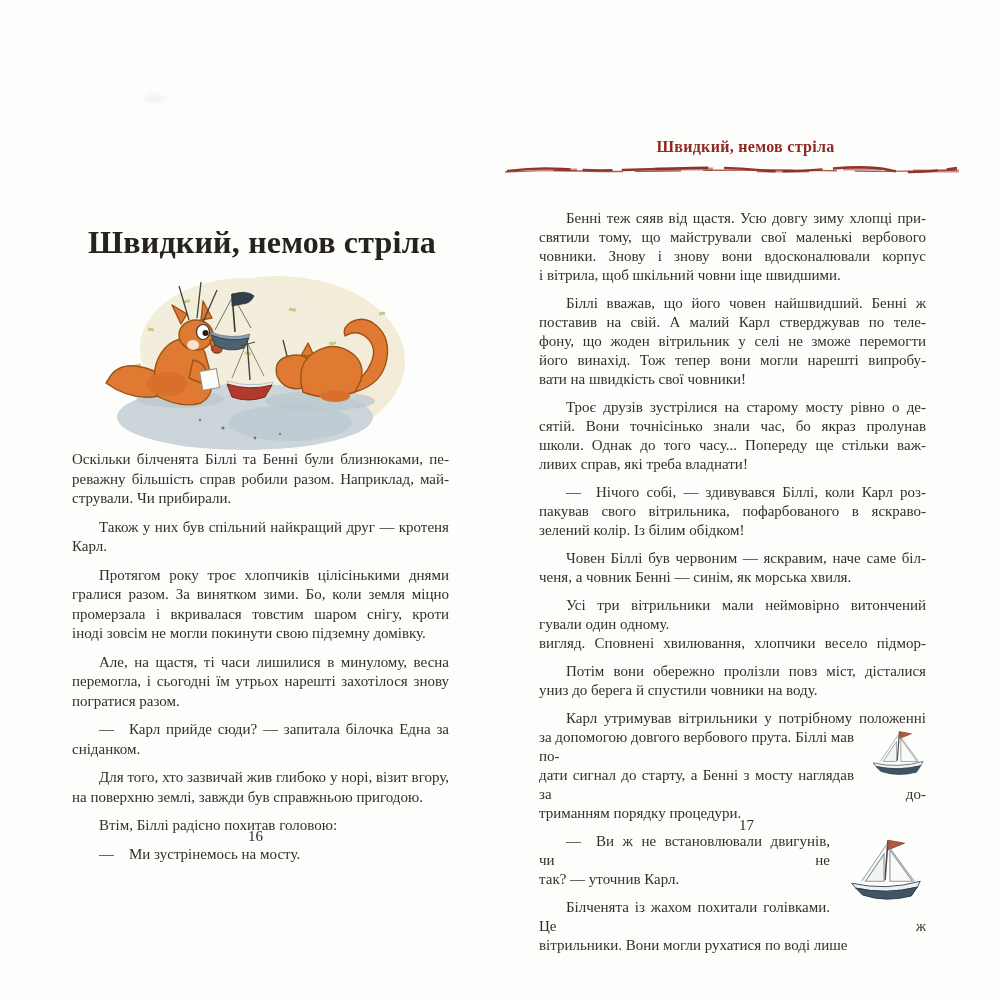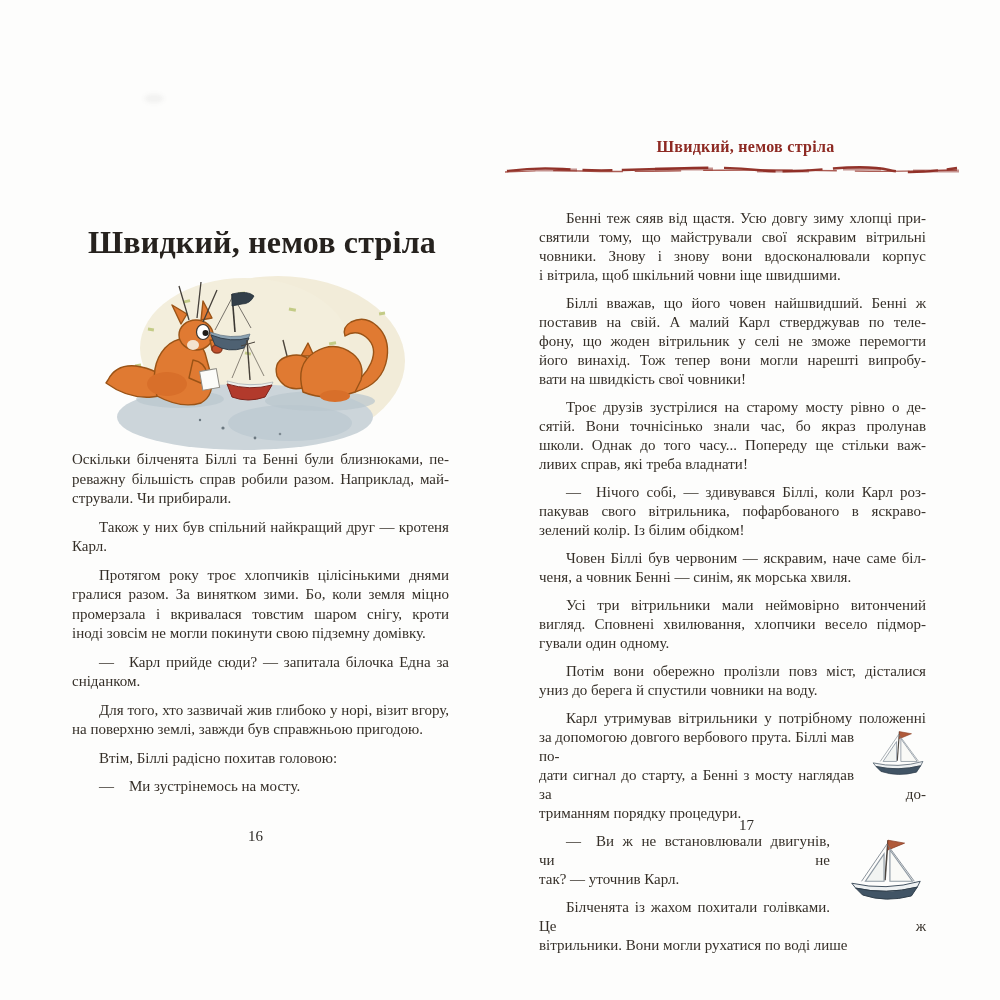--- a/index.html
+++ b/index.html
@@ -145,20 +145,25 @@
         <div class="line first">Також у них був спільний найкращий друг — кротеня</div>
         <div class="line last">Карл.</div>
       </div>
       <div class="para indent">
         <div class="line first">Протягом року троє хлопчиків цілісінькими днями</div>
         <div class="line">гралися разом. За винятком зими. Бо, коли земля міцно</div>
         <div class="line">промерзала і вкривалася товстим шаром снігу, кроти</div>
         <div class="line last">іноді зовсім не могли покинути свою підземну домівку.</div>
       </div>
       <div class="para indent">
+        <div class="line first">Але, на щастя, ті часи лишилися в минулому, весна</div>
+        <div class="line">перемогла, і сьогодні їм утрьох нарешті захотілося знову</div>
+        <div class="line last">погратися разом.</div>
+      </div>
+      <div class="para indent">
         <div class="line first">— Карл прийде сюди? — запитала білочка Една за</div>
         <div class="line last">сніданком.</div>
       </div>
       <div class="para indent">
         <div class="line first">Для того, хто зазвичай жив глибоко у норі, візит вгору,</div>
         <div class="line last">на поверхню землі, завжди був справжньою пригодою.</div>
       </div>
       <div class="para indent">
         <div class="line first last">Втім, Біллі радісно похитав головою:</div>
       </div>
@@ -175,21 +180,21 @@
 
   <svg class="rule-svg" width="455" height="14" viewBox="0 0 455 14">
     <path d="M2,8 q30,-4 56,-2 t60,1 t70,-2 t64,2 t70,-1 t62,1 t68,-2" fill="none" stroke="#8d2a21" stroke-width="2.4" stroke-dasharray="64 12 30 9 86 16 52 7 40 10" opacity=".95"></path>
     <path d="M0,9 q40,-2 76,-1 t88,0 t92,-1 t90,1 t106,-1" fill="none" stroke="#97352b" stroke-width="1.3" stroke-dasharray="30 18 70 12 46 22 90 14" opacity=".8"></path>
     <path d="M30,7 h42 M150,6 h58 M252,8 h52 M338,6 h38 M408,8 h46" fill="none" stroke="#8d2a21" stroke-width="3.2" opacity=".5"></path>
   </svg>
 
   <div class="text-col" id="col-right">
       <div class="para indent">
         <div class="line first">Бенні теж сяяв від щастя. Усю довгу зиму хлопці при-</div>
-        <div class="line">святили тому, що майстрували свої яскравим вітрильні</div>
+        <div class="line">святили тому, що майстрували свої маленькі вербового</div>
         <div class="line">човники. Знову і знову вони вдосконалювали корпус</div>
         <div class="line last">і вітрила, щоб шкільний човни іще швидшими.</div>
       </div>
       <div class="para indent">
         <div class="line first">Біллі вважав, що його човен найшвидший. Бенні ж</div>
         <div class="line">поставив на свій. А малий Карл стверджував по теле-</div>
         <div class="line">фону, що жоден вітрильник у селі не зможе перемогти</div>
         <div class="line">його винахід. Тож тепер вони могли нарешті випробу-</div>
         <div class="line last">вати на швидкість свої човники!</div>
       </div>
@@ -203,22 +208,22 @@
         <div class="line first">— Нічого собі, — здивувався Біллі, коли Карл роз-</div>
         <div class="line">пакував свого вітрильника, пофарбованого в яскраво-</div>
         <div class="line last">зелений колір. Із білим обідком!</div>
       </div>
       <div class="para indent">
         <div class="line first">Човен Біллі був червоним — яскравим, наче саме біл-</div>
         <div class="line last">ченя, а човник Бенні — синім, як морська хвиля.</div>
       </div>
       <div class="para indent">
         <div class="line first">Усі три вітрильники мали неймовірно витончений</div>
+        <div class="line last">гували один одному.</div>
         <div class="line">вигляд. Сповнені хвилювання, хлопчики весело підмор-</div>
-        <div class="line last">гували один одному.</div>
       </div>
       <div class="para indent">
         <div class="line first">Потім вони обережно пролізли повз міст, дісталися</div>
         <div class="line last">униз до берега й спустили човники на воду.</div>
       </div>
       <div class="para indent">
         <div class="line first">Карл утримував вітрильники у потрібному положенні</div>
         <div class="boat-float b1">
           <svg viewBox="0 0 90 75">
     <line x1="47" y1="6" x2="44" y2="47" stroke="#4a443e" stroke-width="1.6"></line>

